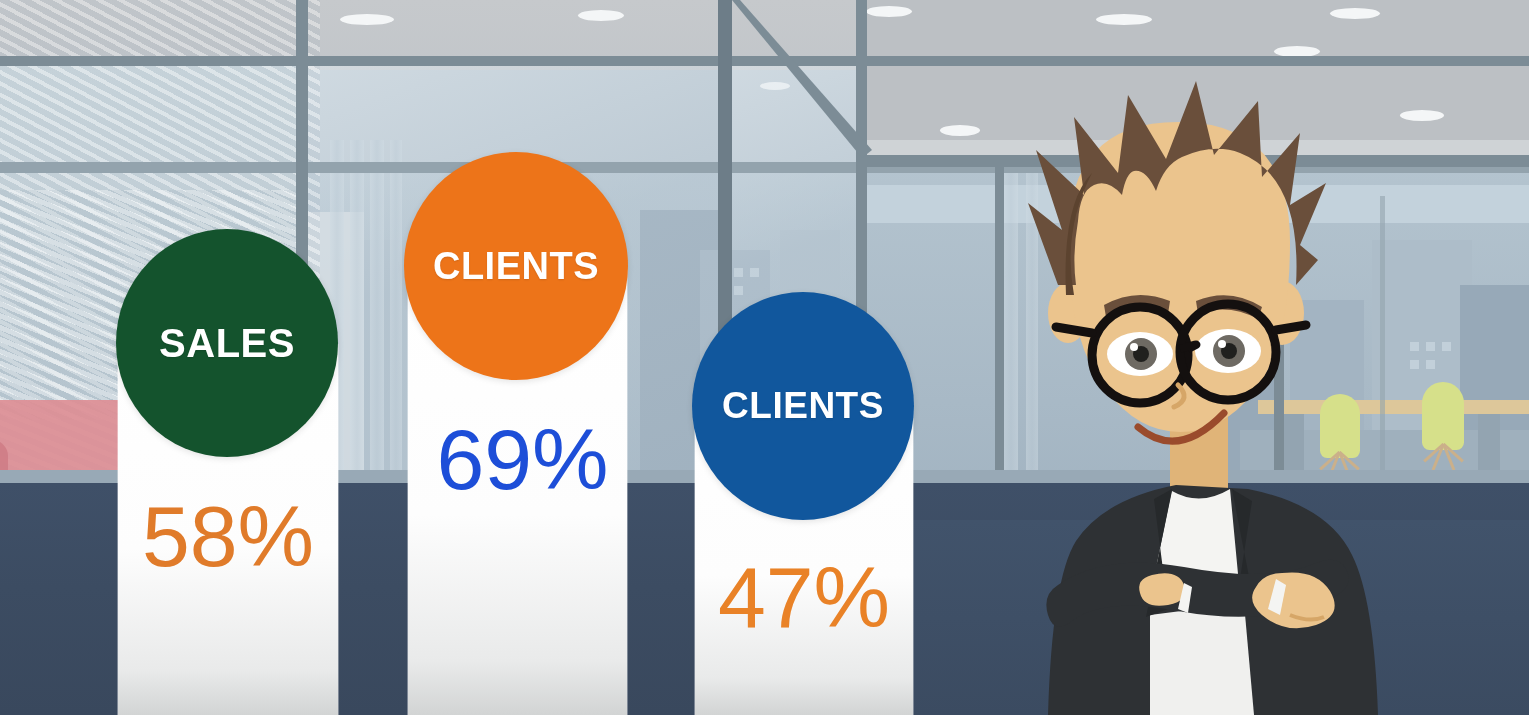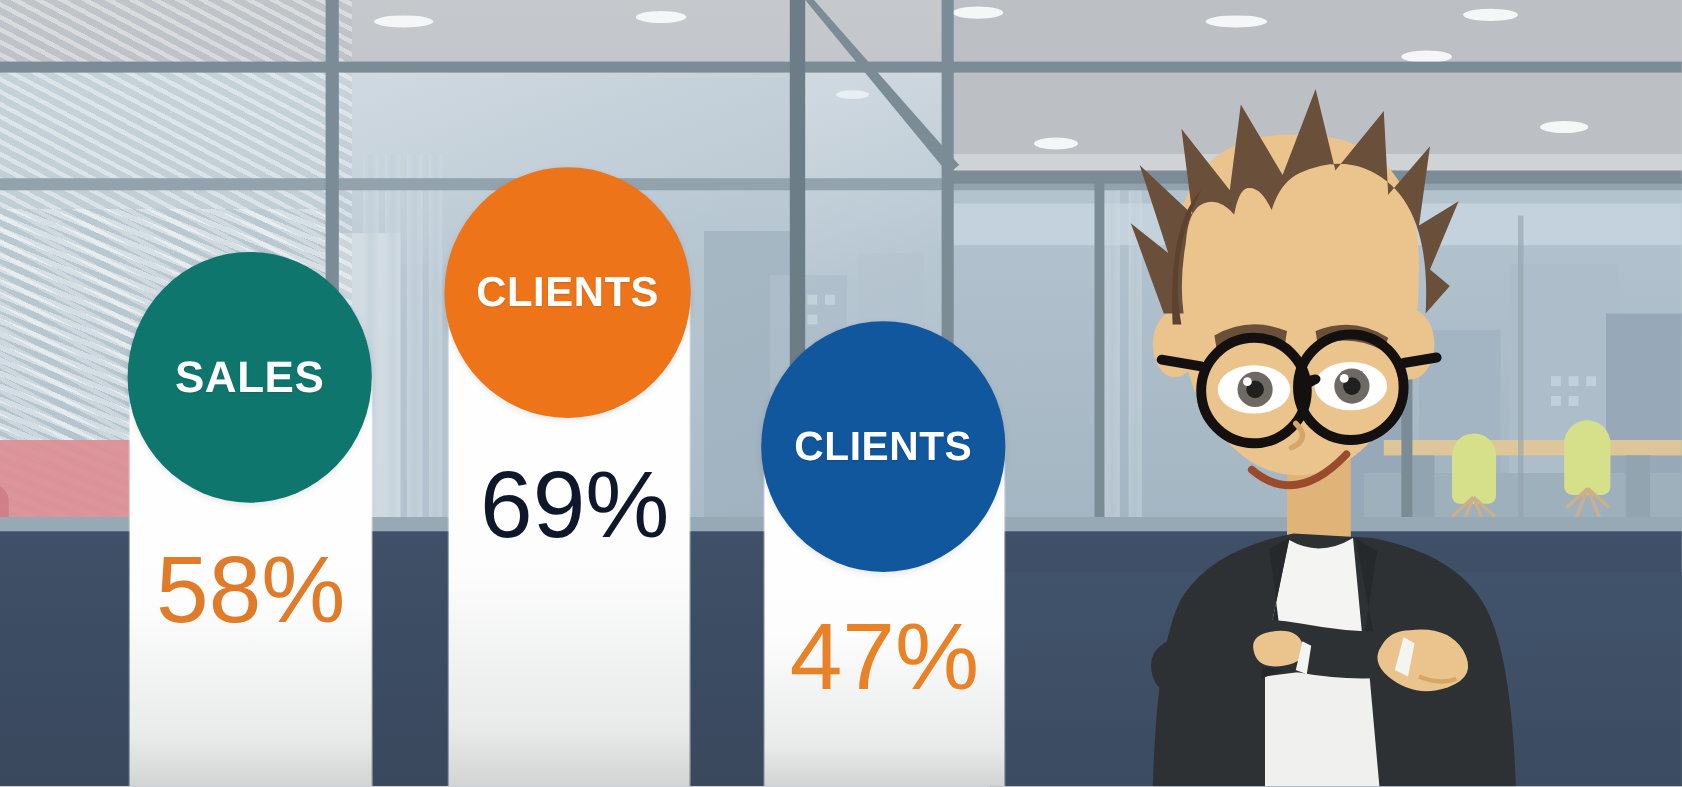--- a/index.html
+++ b/index.html
@@ -238,30 +238,30 @@
     </svg>
 
     <div class="baseboard"></div>
     <div class="floor"></div>
     <div class="floor-right"></div>
   </div>
 
   <div>
 
     <div class="bar" style="left:118px;top:345px;width:220px;height:370px;"></div>
-    <div class="bubble" style="left:116px;top:229px;width:222px;height:228px;background:#0f766e;">
+    <div class="bubble" style="left:116px;top:229px;width:222px;height:228px;background:#14532d;">
       <span class="bubble-label" style="font-size:40px;">SALES</span>
     </div>
     <div class="pct" style="left:118px;top:487px;width:220px;font-size:86px;color:#E07B2A;">58%</div>
 
     <div class="bar" style="left:408px;top:270px;width:219px;height:445px;"></div>
     <div class="bubble" style="left:404px;top:152px;width:224px;height:228px;background:#ED7419;">
       <span class="bubble-label" style="font-size:38px;">CLIENTS</span>
     </div>
-    <div class="pct" style="left:408px;top:410px;width:229px;font-size:86px;color:#0f172a;">69%</div>
+    <div class="pct" style="left:408px;top:410px;width:229px;font-size:86px;color:#1d4ed8;">69%</div>
 
     <div class="bar" style="left:695px;top:405px;width:218px;height:310px;"></div>
     <div class="bubble" style="left:692px;top:292px;width:222px;height:228px;background:#11579D;">
       <span class="bubble-label" style="font-size:37px;">CLIENTS</span>
     </div>
     <div class="pct" style="left:695px;top:548px;width:218px;font-size:86px;color:#E98227;">47%</div>
   </div>
 
   <svg id="person" viewBox="0 0 400 660">
 

